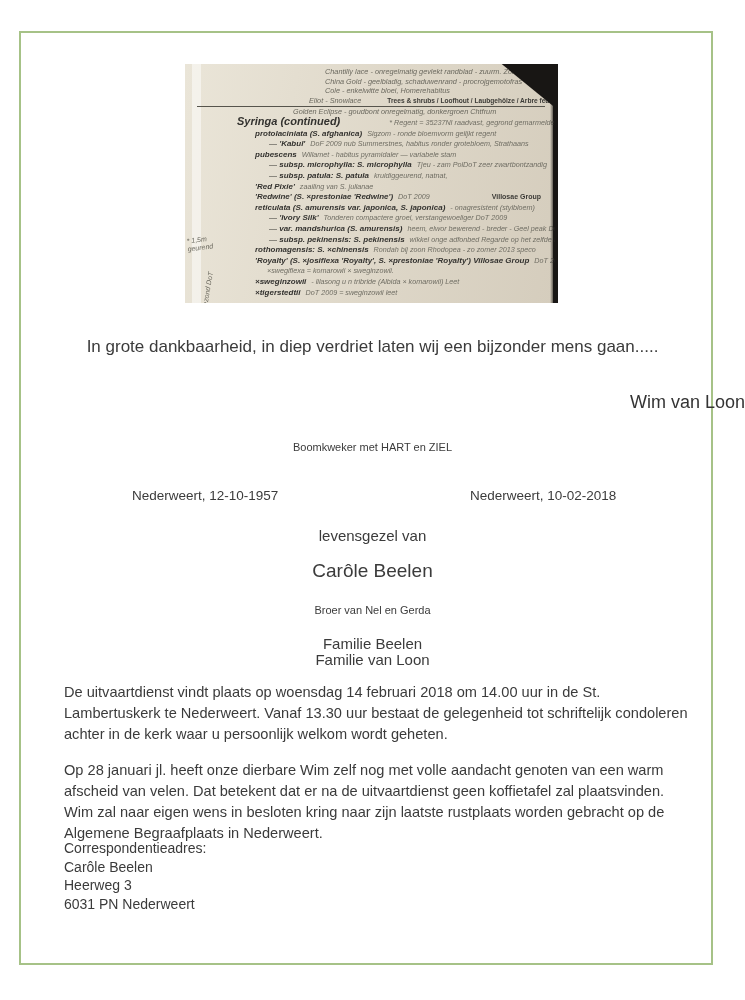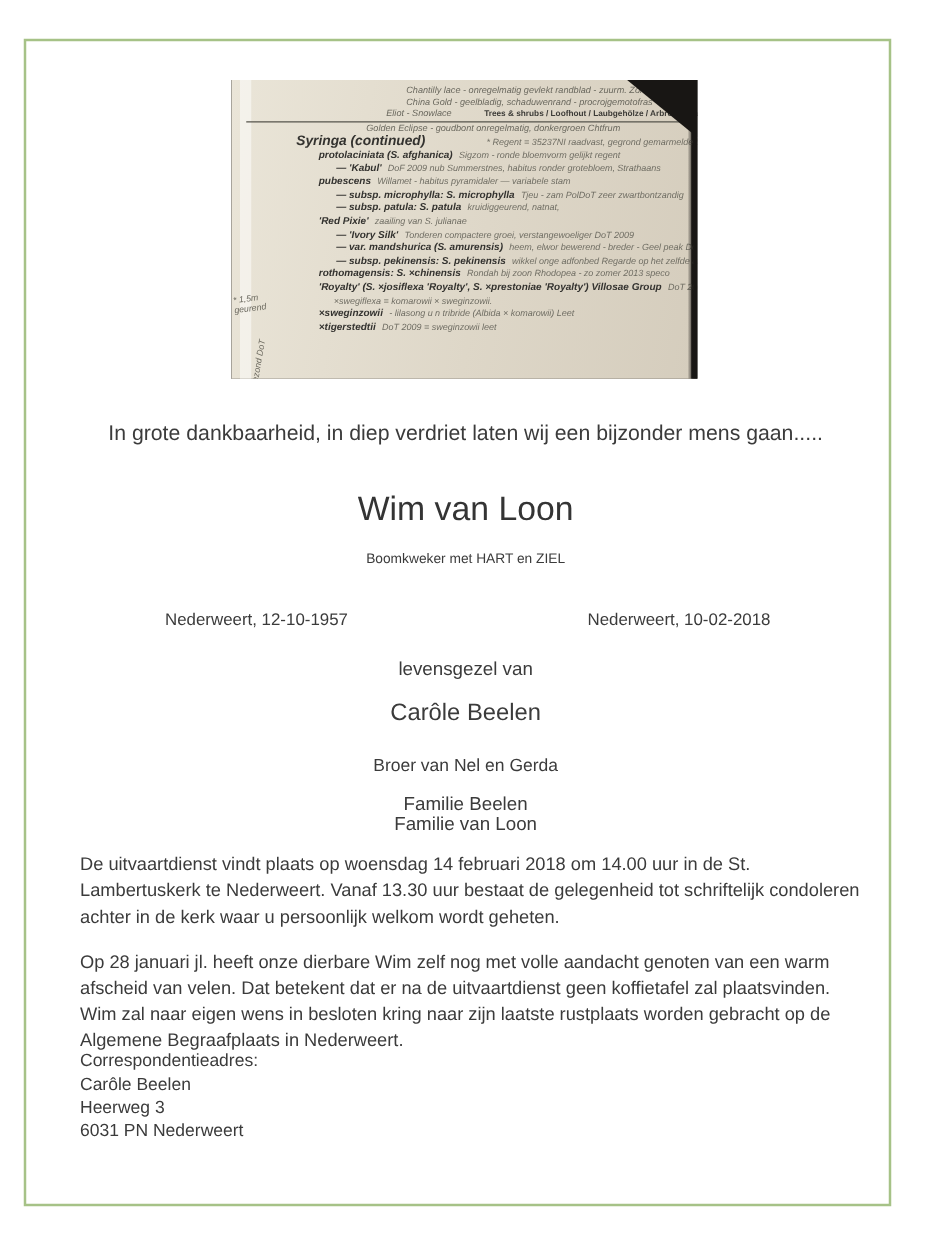--- a/index.html
+++ b/index.html
@@ -41,48 +41,49 @@
     color:#3c3b37;font-style:normal;}
   .margin-note{position:absolute;left:2px;top:172px;font-style:italic;
     color:#6a685e;font-size:7px;line-height:7.5px;transform:rotate(-7deg);}
   .side-note{position:absolute;left:-38px;top:248px;width:112px;
     font-style:italic;color:#6a685e;font-size:7px;transform:rotate(-80deg);
     white-space:nowrap;}
 
   
   .ctr{position:absolute;left:0;width:100%;text-align:center;}
   .intro{top:337px;font-size:17px;}
-  .name{top:392px;font-size:27px;color:#343434;}
+  .name{top:392px;font-size:18px;color:#343434;text-align:right;}
   .subtitle{top:441px;font-size:11px;}
   .date{position:absolute;top:488px;font-size:13.5px;}
   .date-birth{left:132px;}
   .date-death{left:470px;}
   .partner-label{top:527px;font-size:15px;}
   .partner-name{top:560px;font-size:19px;}
-  .sibling{top:604px;font-size:14px;}
+  .sibling{top:604px;font-size:11px;}
   .family1{top:631px;font-size:15px;margin-top:20px;}
   .family2{top:614px;font-size:15px;margin-top:21px;}
   .body-text{position:absolute;left:64px;top:682px;width:624px;
     font-size:14.6px;line-height:21px;}
   .para1{margin-bottom:15px;}
   .correspondence{position:absolute;left:64px;top:839px;font-size:14px;
     line-height:18.5px;}
 </style>
 </head>
 <body>
 
 <div class="frame"></div>
 
 <div class="photo">
   <div class="photo-page">
     <div class="page-edge"></div>
 
     <div class="catalog">
       <div class="thw">Chantilly lace - onregelmatig gevlekt randblad - zuurm. Zonnebrand</div>
       <div class="thw">China Gold - geelbladig, schaduwenrand - procrojgemotofras</div>
+      <div class="thw">Cole - enkelwitte bloei, Homerehabitus</div>
       <div class="rule-row">
         <span class="thw" style="padding-left:0">Eliot - Snowlace</span>
         <span class="rule-caption">Trees &amp; shrubs / Loofhout / Laubgehölze / Arbre feuilla</span>
       </div>
       <div class="thw gold">Golden Eclipse - goudbont onregelmatig, donkergroen Chtfrum</div>
 
       <div class="cl l0">
           <span class="pr">Syringa (continued)</span>
           <span class="hw">* Regent = 35237NI raadvast, gegrond gemarmelde bloem</span>
         </div>
@@ -102,20 +103,29 @@
           <span class="pr">— subsp. microphylla: S. microphylla</span>
           <span class="hw">Tjeu - zam PolDoT zeer zwartbontzandig</span>
         </div>
       <div class="cl l3">
           <span class="pr">— subsp. patula: S. patula</span>
           <span class="hw">kruidiggeurend, natnat,</span>
         </div>
       <div class="cl l2">
           <span class="pr">'Red Pixie'</span>
           <span class="hw">zaailing van S. julianae</span>
+        </div>
+      <div class="cl l2">
+          <span class="pr">'Redwine' (S. ×prestoniae 'Redwine')</span>
+          <span class="hw">DoT 2009</span>
+          <span class="rr">Villosae Group</span>
+        </div>
+      <div class="cl l2">
+          <span class="pr">reticulata (S. amurensis var. japonica, S. japonica)</span>
+          <span class="hw">- onagresistent (stylbloem)</span>
         </div>
       <div class="cl l3">
           <span class="pr">— 'Ivory Silk'</span>
           <span class="hw">Tonderen compactere groei, verstangewoeliger DoT 2009</span>
         </div>
       <div class="cl l3">
           <span class="pr">— var. mandshurica (S. amurensis)</span>
           <span class="hw">heem, elwor bewerend - breder - Geel peak DoT 2me</span>
         </div>
       <div class="cl l3">

